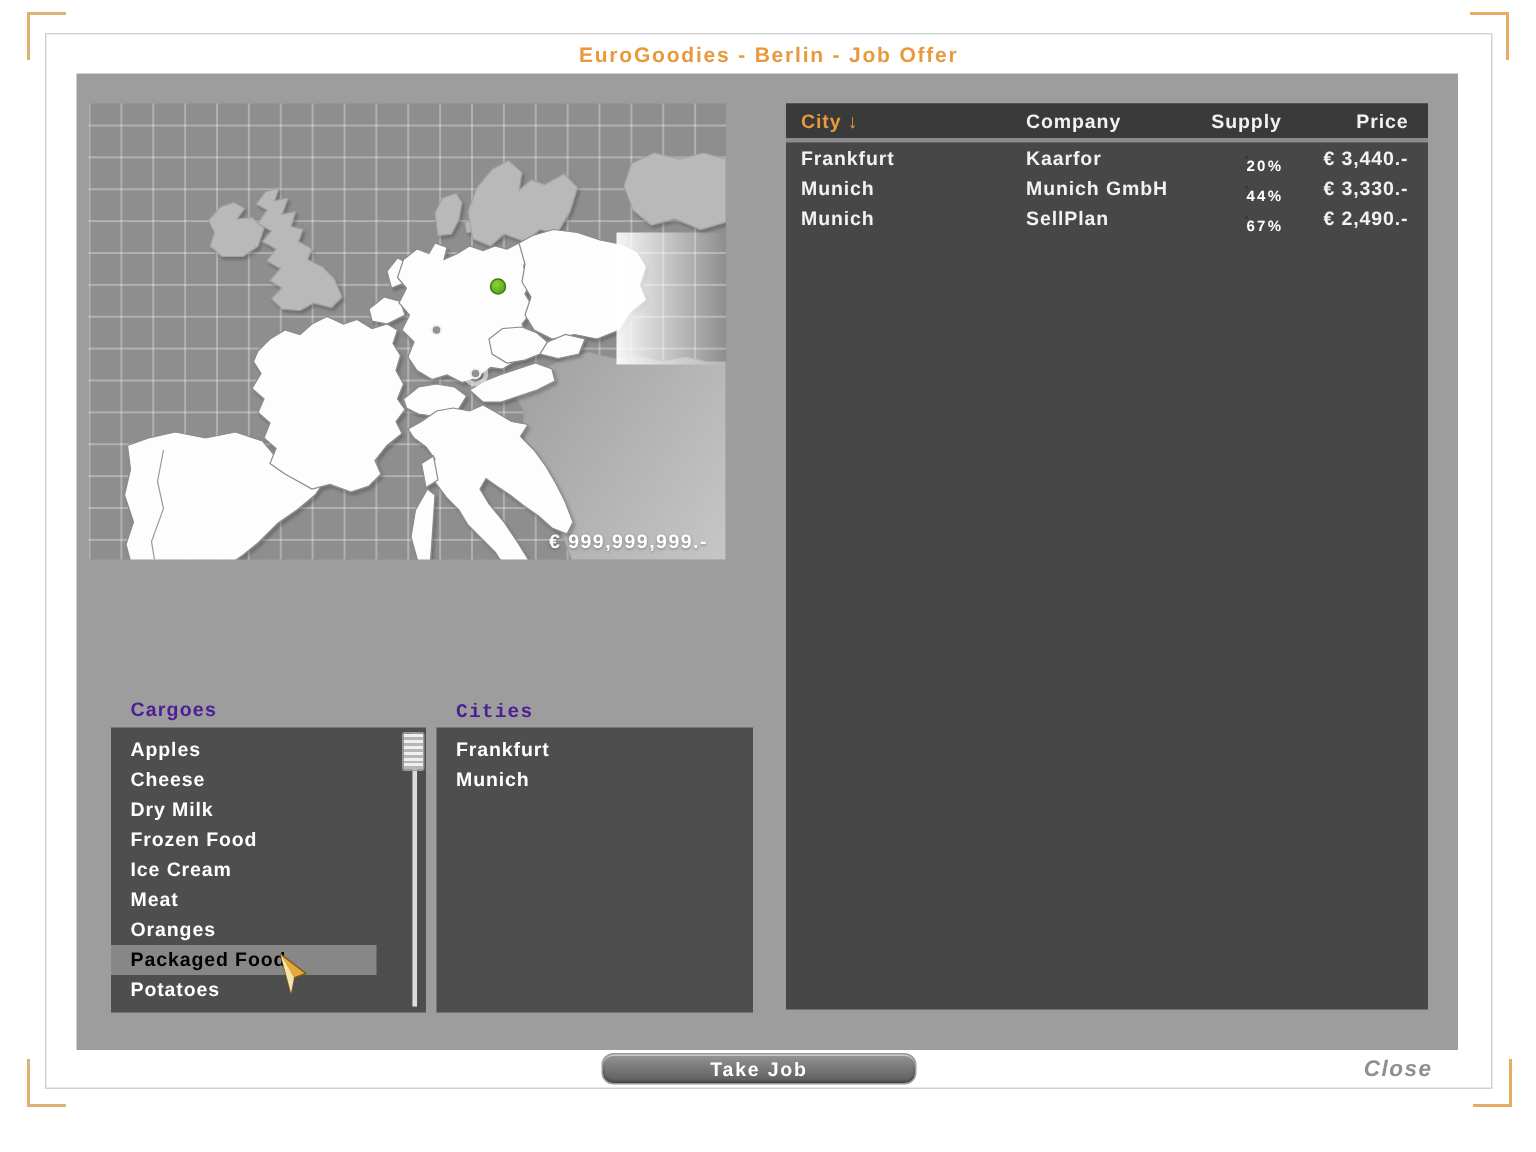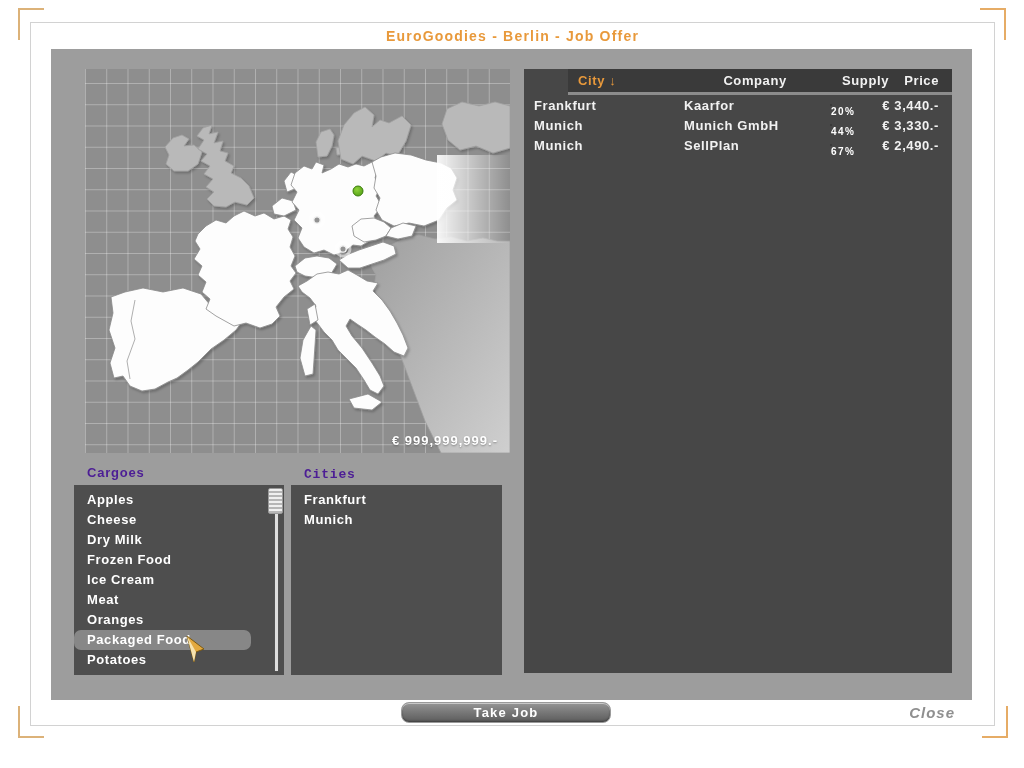--- a/index.html
+++ b/index.html
@@ -24,21 +24,21 @@
     position:absolute;top:5px;left:0;right:0;text-align:center;
     color:#e8993b;font-size:14px;font-weight:bold;letter-spacing:1.2px;
   }
   .panel{
     position:absolute;left:20px;top:26px;width:921px;height:651px;
     background:#9d9d9d;
   }
 
   
   .map{
-    position:absolute;left:34px;top:20px;width:425px;height:384px;
+    position:absolute;left:8px;top:20px;width:425px;height:304px;
     background-color:#8e8e8e;
     background-image:
       linear-gradient(to right, rgba(255,255,255,0.30) 1px, transparent 1px),
       linear-gradient(to bottom, rgba(255,255,255,0.30) 1px, transparent 1px);
     background-size:21.25px 21.25px, 21.25px 21.25px;
     background-position:0 0, 0 14px;
     overflow:hidden;
   }
   .map svg{position:absolute;left:0;top:0;}
   .money{
@@ -48,21 +48,21 @@
   }
 
   
   .offers{
     position:absolute;left:473px;top:20px;width:428px;height:604px;
     background:#474747;
   }
   .thead{
     height:23px;background:#3a3a3a;border-bottom:3px solid #8c8c8c;
     display:flex;align-items:center;
-    color:#f2f2f2;font-size:13px;font-weight:bold;letter-spacing:0.6px;margin-left:44px;
+    color:#f2f2f2;font-size:13px;font-weight:bold;letter-spacing:0.6px;
   }
   .col-city{width:140px;padding-left:10px;}
   .col-company{width:107px;padding-left:10px;}
   .col-supply{width:80px;text-align:center;}
   .col-price{flex:1;text-align:right;padding-right:13px;}
   .thead .col-city{color:#e8993b;}
   .trow{
     height:20px;display:flex;align-items:center;
     color:#f2f2f2;font-size:13px;font-weight:bold;letter-spacing:0.6px;
     white-space:nowrap;
@@ -87,21 +87,21 @@
     position:absolute;top:436px;height:190px;background:#4e4e4e;overflow:hidden;
   }
   .box-cargoes{left:23px;width:210px;}
   .box-cities{left:240px;width:211px;}
   .list-items{position:absolute;left:0;right:18px;top:5px;}
   .list-item{
     height:20px;line-height:20px;padding-left:13px;
     color:#ffffff;font-size:13px;font-weight:bold;letter-spacing:0.6px;
     white-space:nowrap;cursor:pointer;
   }
-  .list-item.selected{background:#878787;color:#ffffff;margin-right:15px;border-radius:7px;}
+  .list-item.selected{background:#878787;color:#000000;margin-right:15px;}
   .sb-track{
     position:absolute;right:6px;top:4px;bottom:4px;width:3px;
     background:#dedede;box-shadow:0 0 1px #777;
   }
   .sb-thumb{
     position:absolute;right:1px;top:3px;width:13px;height:24px;
     border:1px solid #9a9a9a;border-radius:2px;
     background:repeating-linear-gradient(to bottom,#f0f0f0 0 2px,#b6b6b6 2px 4px);
   }
 

